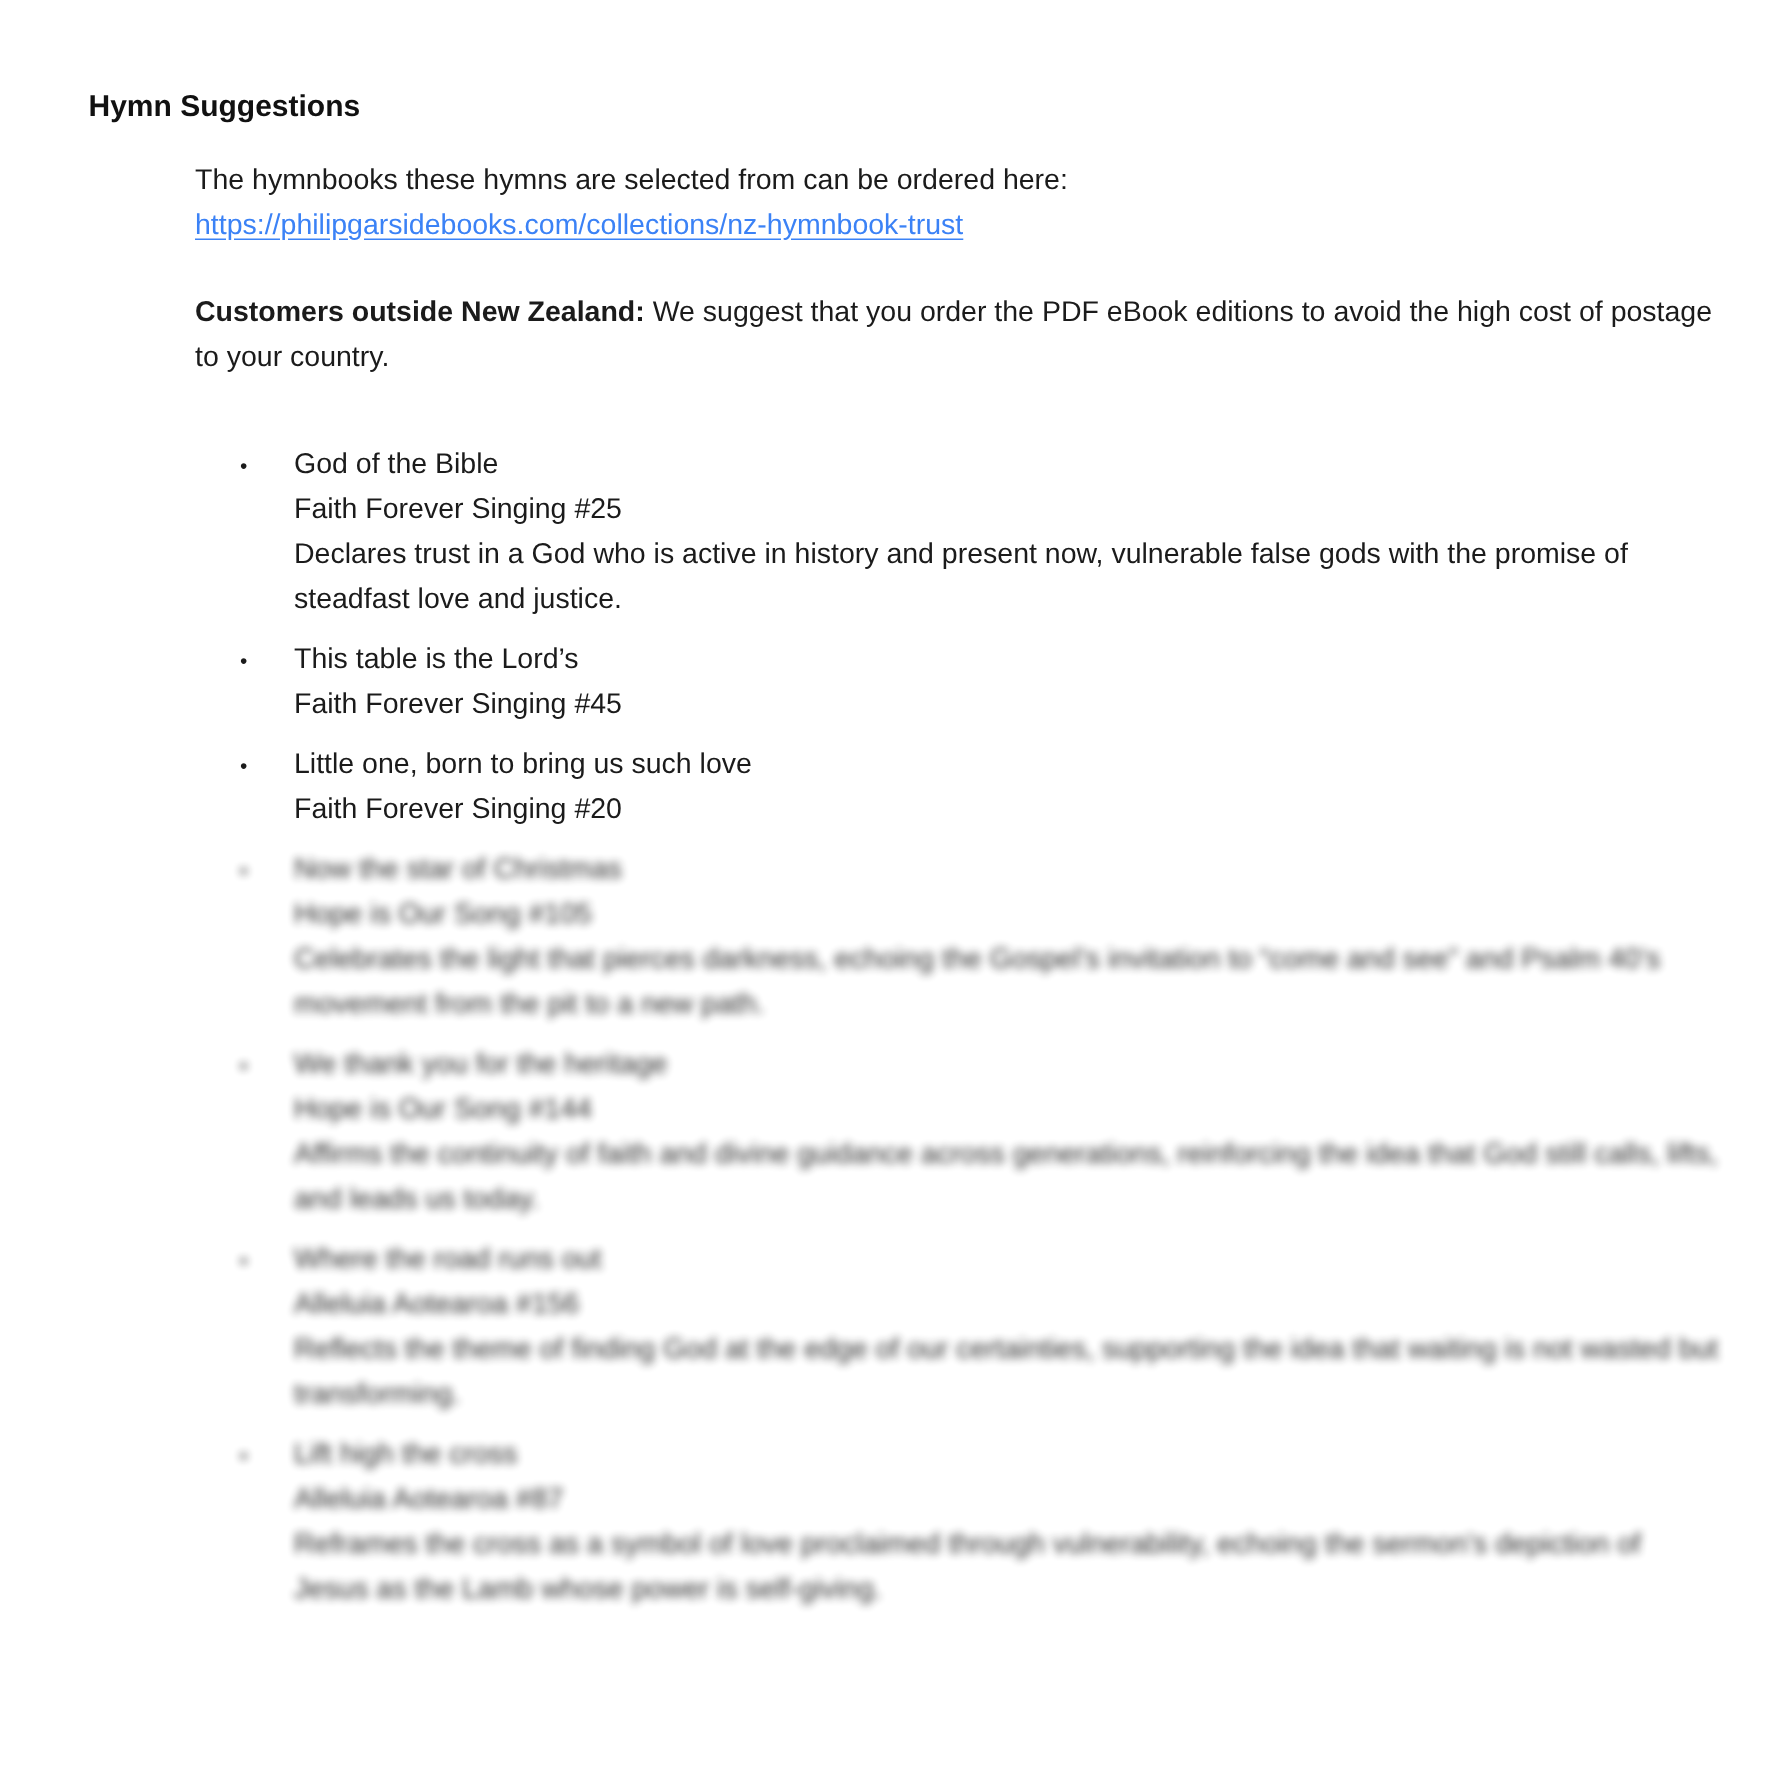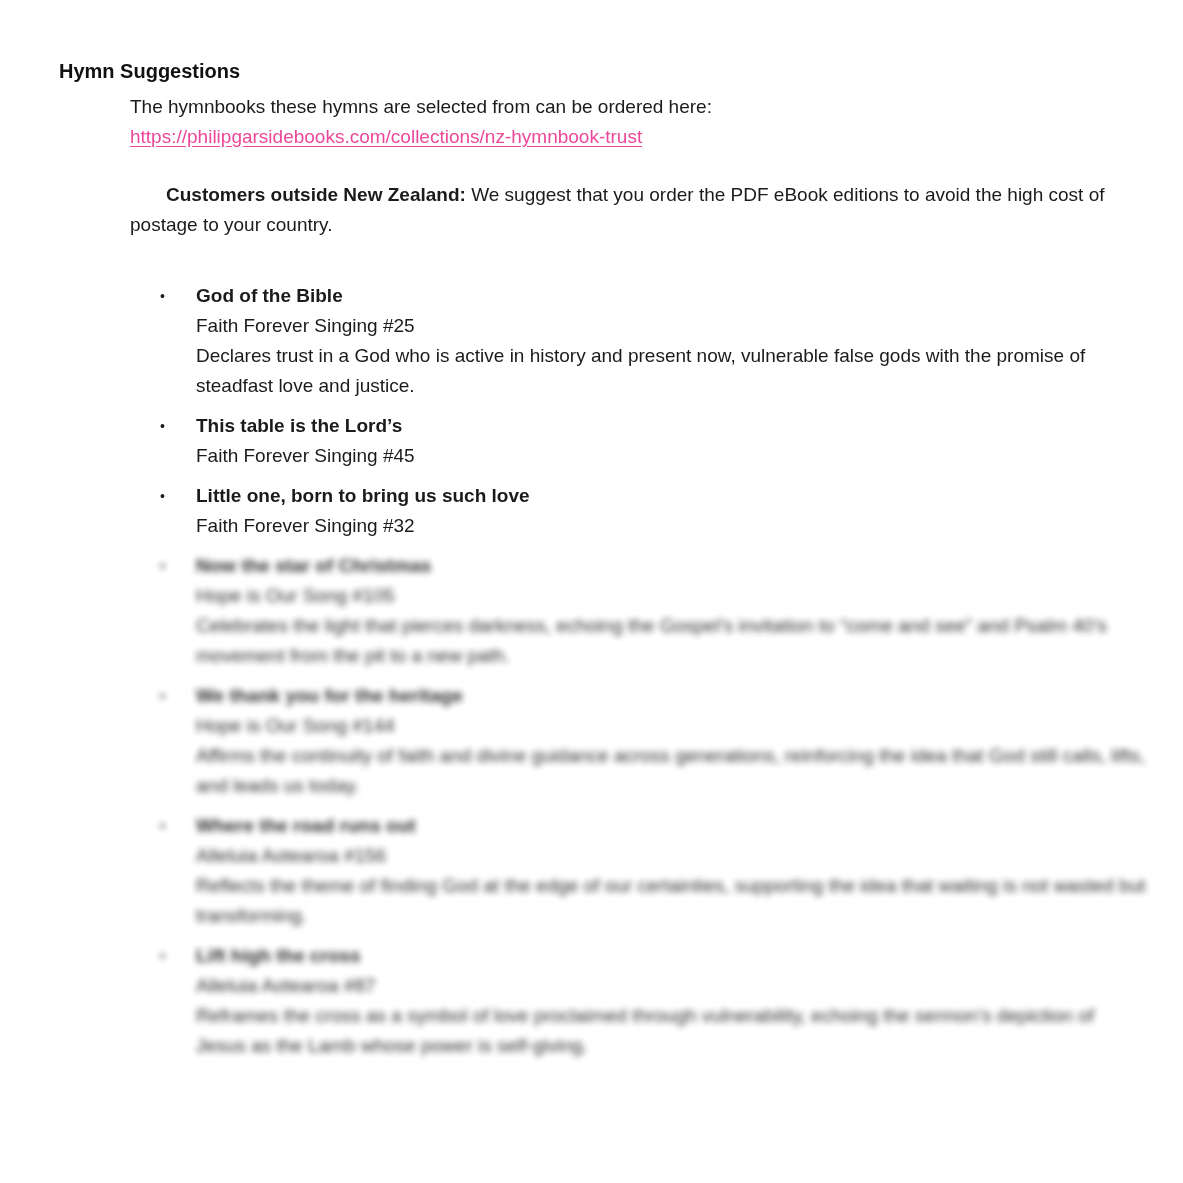--- a/index.html
+++ b/index.html
@@ -17,40 +17,40 @@
     border-radius: 29px;
   }
   .doc-title {
     margin: 56px 0 0 59px;
     font-size: 20px;
     line-height: 30px;
     font-weight: 700;
     color: #111111;
   }
   .content { margin: 0 36px 0 130px; }
-  .intro { margin: 6px 0 0 0; }
+  .intro { margin: 20px 0 0 0; }
   .order-link {
-    color: #ec4899;
+    color: #3b82f6;
     text-decoration: underline;
     text-underline-offset: 3px;
   }
   .notice { margin: 28px 0 0 0; }
-  .notice b { font-weight: 700; margin-left: 36px; }
+  .notice b { font-weight: 700; }
   .hymn-list { margin-top: 41px; }
   .hymn-item { display: flex; margin-bottom: 10px; }
   .hymn-item.blurred { filter: blur(3px); opacity: 0.92; }
   .bullet {
     flex: 0 0 36px;
     margin-left: 30px;
     font-size: 14px;
     line-height: 30px;
     color: #1b1b1b;
   }
   .hymn-text { flex: 1; min-width: 0; }
-  .hymn-title { font-weight: 700; }
+  .hymn-title { font-weight: 400; }
   .hymn-source { }
   .hymn-desc { }
 </style>
 </head>
 <body>
 
 <div class="page">
   <h1 class="doc-title">Hymn Suggestions</h1>
 
   <div class="content">
@@ -79,21 +79,21 @@
     <div class="hymn-text">
       <div class="hymn-title">This table is the Lord’s</div>
       <div class="hymn-source">Faith Forever Singing #45</div>
     </div>
   </div>
 
   <div class="hymn-item">
     <span class="bullet">•</span>
     <div class="hymn-text">
       <div class="hymn-title">Little one, born to bring us such love</div>
-      <div class="hymn-source">Faith Forever Singing #32</div>
+      <div class="hymn-source">Faith Forever Singing #20</div>
     </div>
   </div>
 
   <div class="hymn-item blurred">
     <span class="bullet">•</span>
     <div class="hymn-text">
       <div class="hymn-title">Now the star of Christmas</div>
       <div class="hymn-source">Hope is Our Song #105</div>
       <div class="hymn-desc">Celebrates the light that pierces darkness, echoing the Gospel’s invitation to “come and see” and Psalm 40’s movement from the pit to a new path.</div>
     </div>

